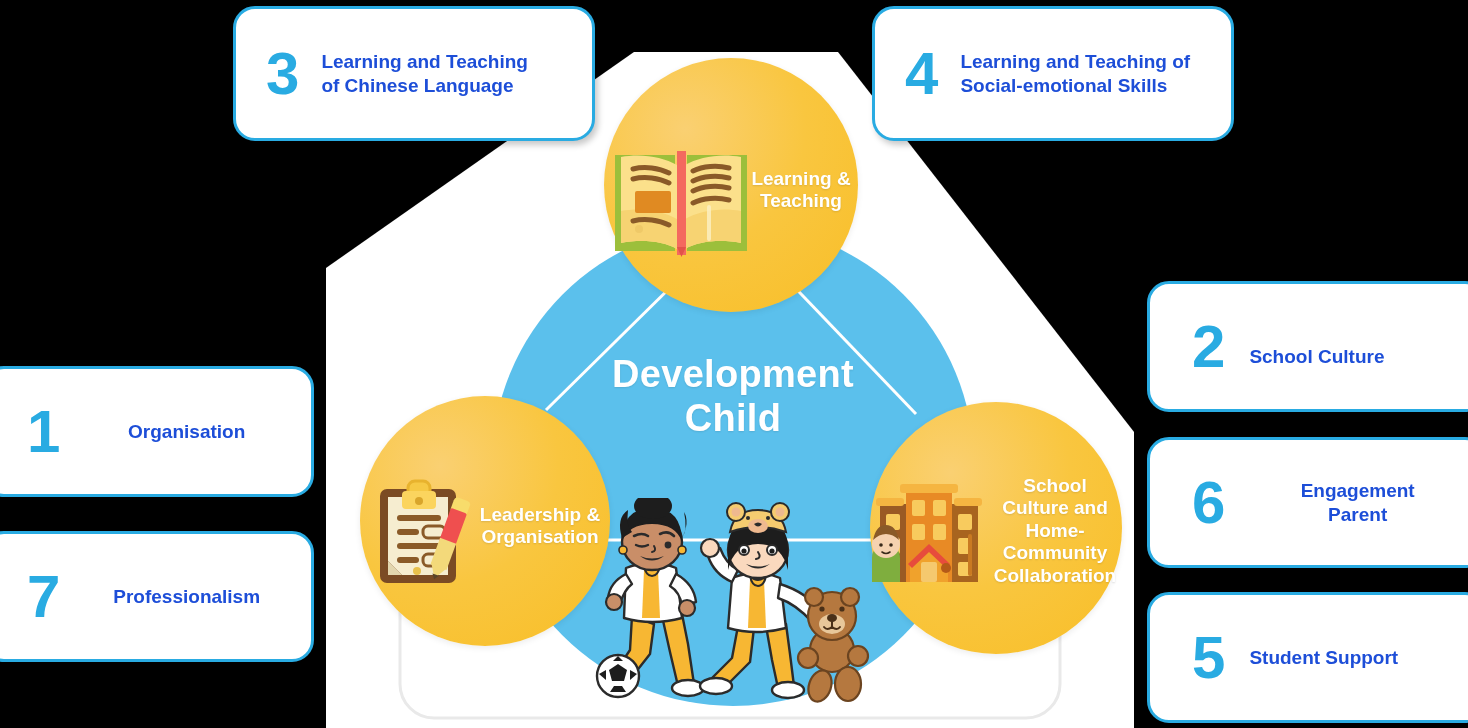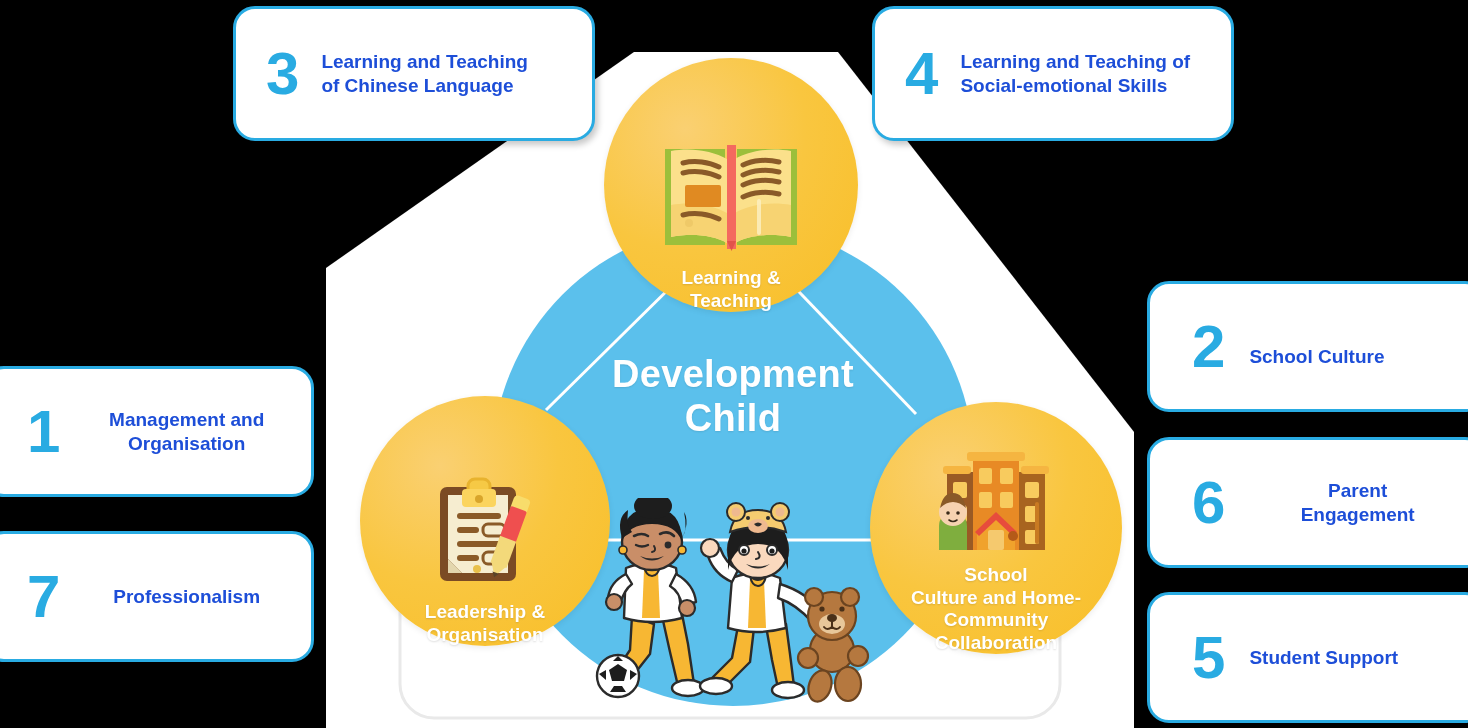--- a/index.html
+++ b/index.html
@@ -54,23 +54,23 @@
   
   .connectors { position: absolute; left: 0; top: 0; width:1468px; height:728px; pointer-events:none; }
 
   
   .node {
     position: absolute;
     border-radius: 50%;
     background: radial-gradient(circle at 32% 28%, #FAD072 0%, #F9C63F 48%, #F8BE27 100%);
     box-shadow: 0 2px 6px rgba(0,0,0,.08);
     display: flex;
-    flex-direction: column;
+    flex-direction: row;
     align-items: center;
-    justify-content: flex-end;
+    justify-content: center;
     text-align: center;
   }
   .node .node-label {
     color: #ffffff;
     font-weight: bold;
     line-height: 1.18;
     text-shadow: 0 1px 2px rgba(0,0,0,.12);
   }
   .node-lt  { left: 604px; top: 58px;  width: 254px; height: 254px; }
   .node-lo  { left: 360px; top: 396px; width: 250px; height: 250px; }
@@ -401,21 +401,20 @@
     <div class="num">4</div>
     <div class="txt">
       <div>Learning and Teaching of</div>
       <div>Social-emotional Skills</div>
     </div>
   </div>
 
   <div class="card card-1">
     <div class="num">1</div>
     <div class="txt">
-      <div>Management and</div>
       <div>Organisation</div>
     </div>
   </div>
 
   <div class="card card-7">
     <div class="num">7</div>
     <div class="txt">
       <div>Professionalism</div>
     </div>
   </div>
@@ -423,22 +422,22 @@
   <div class="card card-2">
     <div class="num">2</div>
     <div class="txt">
       <div>School Culture</div>
     </div>
   </div>
 
   <div class="card card-6">
     <div class="num">6</div>
     <div class="txt">
+      <div>Engagement</div>
       <div>Parent</div>
-      <div>Engagement</div>
     </div>
   </div>
 
   <div class="card card-5">
     <div class="num">5</div>
     <div class="txt">
       <div>Student Support</div>
     </div>
   </div>
 

